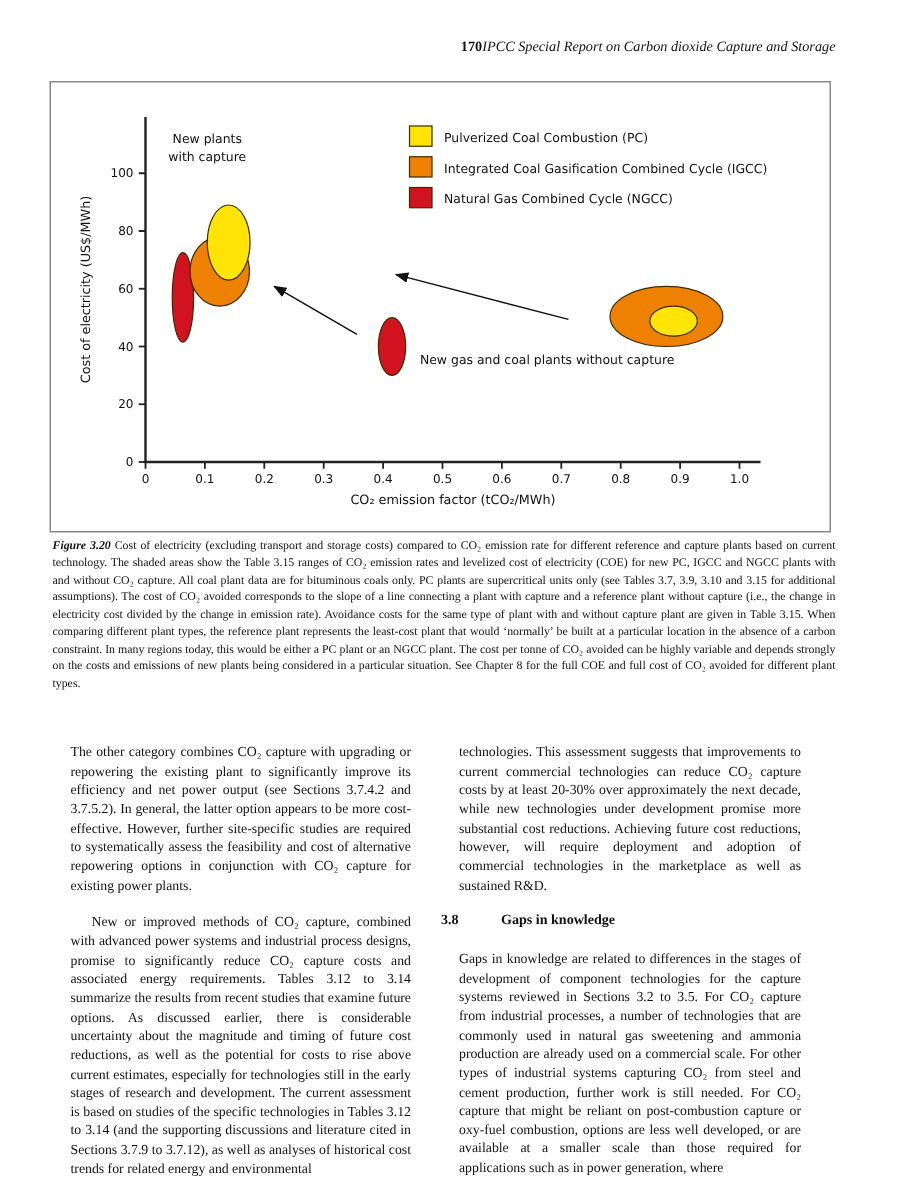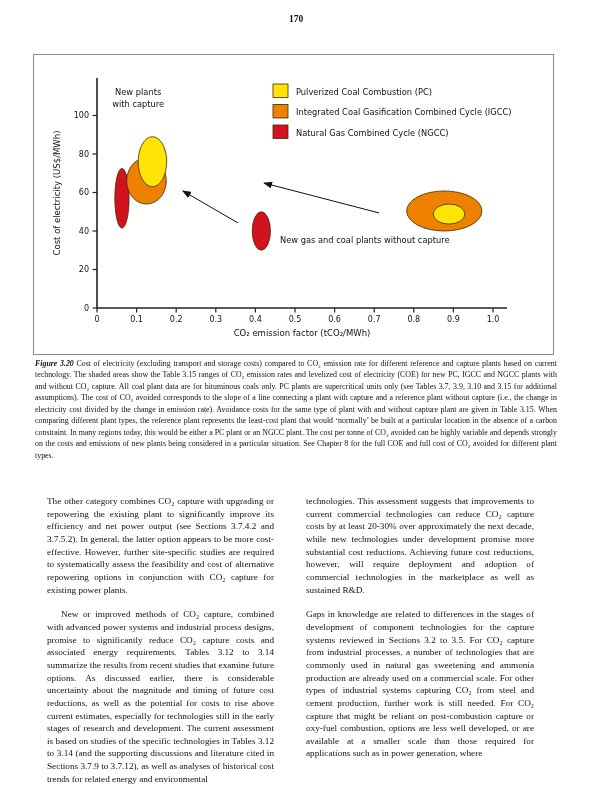--- a/index.html
+++ b/index.html
@@ -1,20 +1,20 @@
 <!DOCTYPE html>
 <html><head>
 <meta charset="utf-8">
 <style>
   html,body{margin:0;padding:0;}
   body{
     width:612px;height:792px;position:relative;background:#ffffff;
     font-family:"Liberation Serif","DejaVu Serif",serif;color:#111;
   }
-  .header{position:absolute;left:35px;top:14px;width:522px;display:flex;justify-content:center;align-items:baseline;}
+  .header{position:absolute;left:35px;top:27px;width:522px;display:flex;justify-content:flex-end;align-items:baseline;}
   .page-num{font-weight:bold;font-size:9.5px;}
   .header-title{font-style:italic;font-size:9.5px;}
   .figure-box{
     position:absolute;left:33px;top:54px;width:519px;height:299px;
     border:1.4px solid #8a8a8a;background:#fff;
   }
   .figure-box svg{display:block;}
   .caption{
     position:absolute;left:35px;top:358px;width:522px;margin:0;
     font-size:7.9px;line-height:11.45px;text-align:justify;
@@ -26,20 +26,21 @@
   .col p{margin:12px;}
   .col p.indent{text-indent:14px;}
   .section-heading{display:flex;margin:12px 0 10px 0;font-weight:bold;font-size:9.4px;text-align:left;}
   .section-heading .num{width:40px;flex:0 0 40px;}
 </style>
 </head>
 <body>
 
 <div class="header">
   <span class="page-num">170</span>
+  <span class="header-title">IPCC Special Report on Carbon dioxide Capture and Storage</span>
 </div>
 
 <div class="figure-box">
   <svg id="chart-svg" width="519" height="299" viewBox="0 0 519 299" xmlns="http://www.w3.org/2000/svg">
       <defs>
         <marker id="arrhead" markerWidth="9" markerHeight="7" refX="8" refY="3.5" orient="auto" markerUnits="userSpaceOnUse">
           <path d="M0,0 L9,3.5 L0,7 Z" fill="#111"></path>
         </marker>
       </defs>
       <line x1="63" y1="23" x2="63" y2="253" stroke="#222" stroke-width="1.6"></line>
@@ -101,14 +102,18 @@
 
 <p class="caption"><b>Figure 3.20</b> <span>Cost of electricity (excluding transport and storage costs) compared to CO₂ emission rate for different reference and capture plants based on current technology. The shaded areas show the Table 3.15 ranges of CO₂ emission rates and levelized cost of electricity (COE) for new PC, IGCC and NGCC plants with and without CO₂ capture. All coal plant data are for bituminous coals only. PC plants are supercritical units only (see Tables 3.7, 3.9, 3.10 and 3.15 for additional assumptions). The cost of CO₂ avoided corresponds to the slope of a line connecting a plant with capture and a reference plant without capture (i.e., the change in electricity cost divided by the change in emission rate). Avoidance costs for the same type of plant with and without capture plant are given in Table 3.15. When comparing different plant types, the reference plant represents the least-cost plant that would ‘normally’ be built at a particular location in the absence of a carbon constraint. In many regions today, this would be either a PC plant or an NGCC plant. The cost per tonne of CO₂ avoided can be highly variable and depends strongly on the costs and emissions of new plants being considered in a particular situation. See Chapter 8 for the full COE and full cost of CO₂ avoided for different plant types.</span></p>
 
 <div class="col col-left">
   <p>The other category combines CO₂ capture with upgrading or repowering the existing plant to significantly improve its efficiency and net power output (see Sections 3.7.4.2 and 3.7.5.2). In general, the latter option appears to be more cost-effective. However, further site-specific studies are required to systematically assess the feasibility and cost of alternative repowering options in conjunction with CO₂ capture for existing power plants.</p>
   <p class="indent">New or improved methods of CO₂ capture, combined with advanced power systems and industrial process designs, promise to significantly reduce CO₂ capture costs and associated energy requirements. Tables 3.12 to 3.14 summarize the results from recent studies that examine future options. As discussed earlier, there is considerable uncertainty about the magnitude and timing of future cost reductions, as well as the potential for costs to rise above current estimates, especially for technologies still in the early stages of research and development. The current assessment is based on studies of the specific technologies in Tables 3.12 to 3.14 (and the supporting discussions and literature cited in Sections 3.7.9 to 3.7.12), as well as analyses of historical cost trends for related energy and environmental</p>
 </div>
 
 <div class="col col-right">
   <p>technologies. This assessment suggests that improvements to current commercial technologies can reduce CO₂ capture costs by at least 20-30% over approximately the next decade, while new technologies under development promise more substantial cost reductions. Achieving future cost reductions, however, will require deployment and adoption of commercial technologies in the marketplace as well as sustained R&amp;D.</p>
+  <div class="section-heading">
+    <span class="num">3.8</span>
+    <span>Gaps in knowledge</span>
+  </div>
   <p>Gaps in knowledge are related to differences in the stages of development of component technologies for the capture systems reviewed in Sections 3.2 to 3.5. For CO₂ capture from industrial processes, a number of technologies that are commonly used in natural gas sweetening and ammonia production are already used on a commercial scale. For other types of industrial systems capturing CO₂ from steel and cement production, further work is still needed. For CO₂ capture that might be reliant on post-combustion capture or oxy-fuel combustion, options are less well developed, or are available at a smaller scale than those required for applications such as in power generation, where</p>
 </div>
 
 </body></html>

